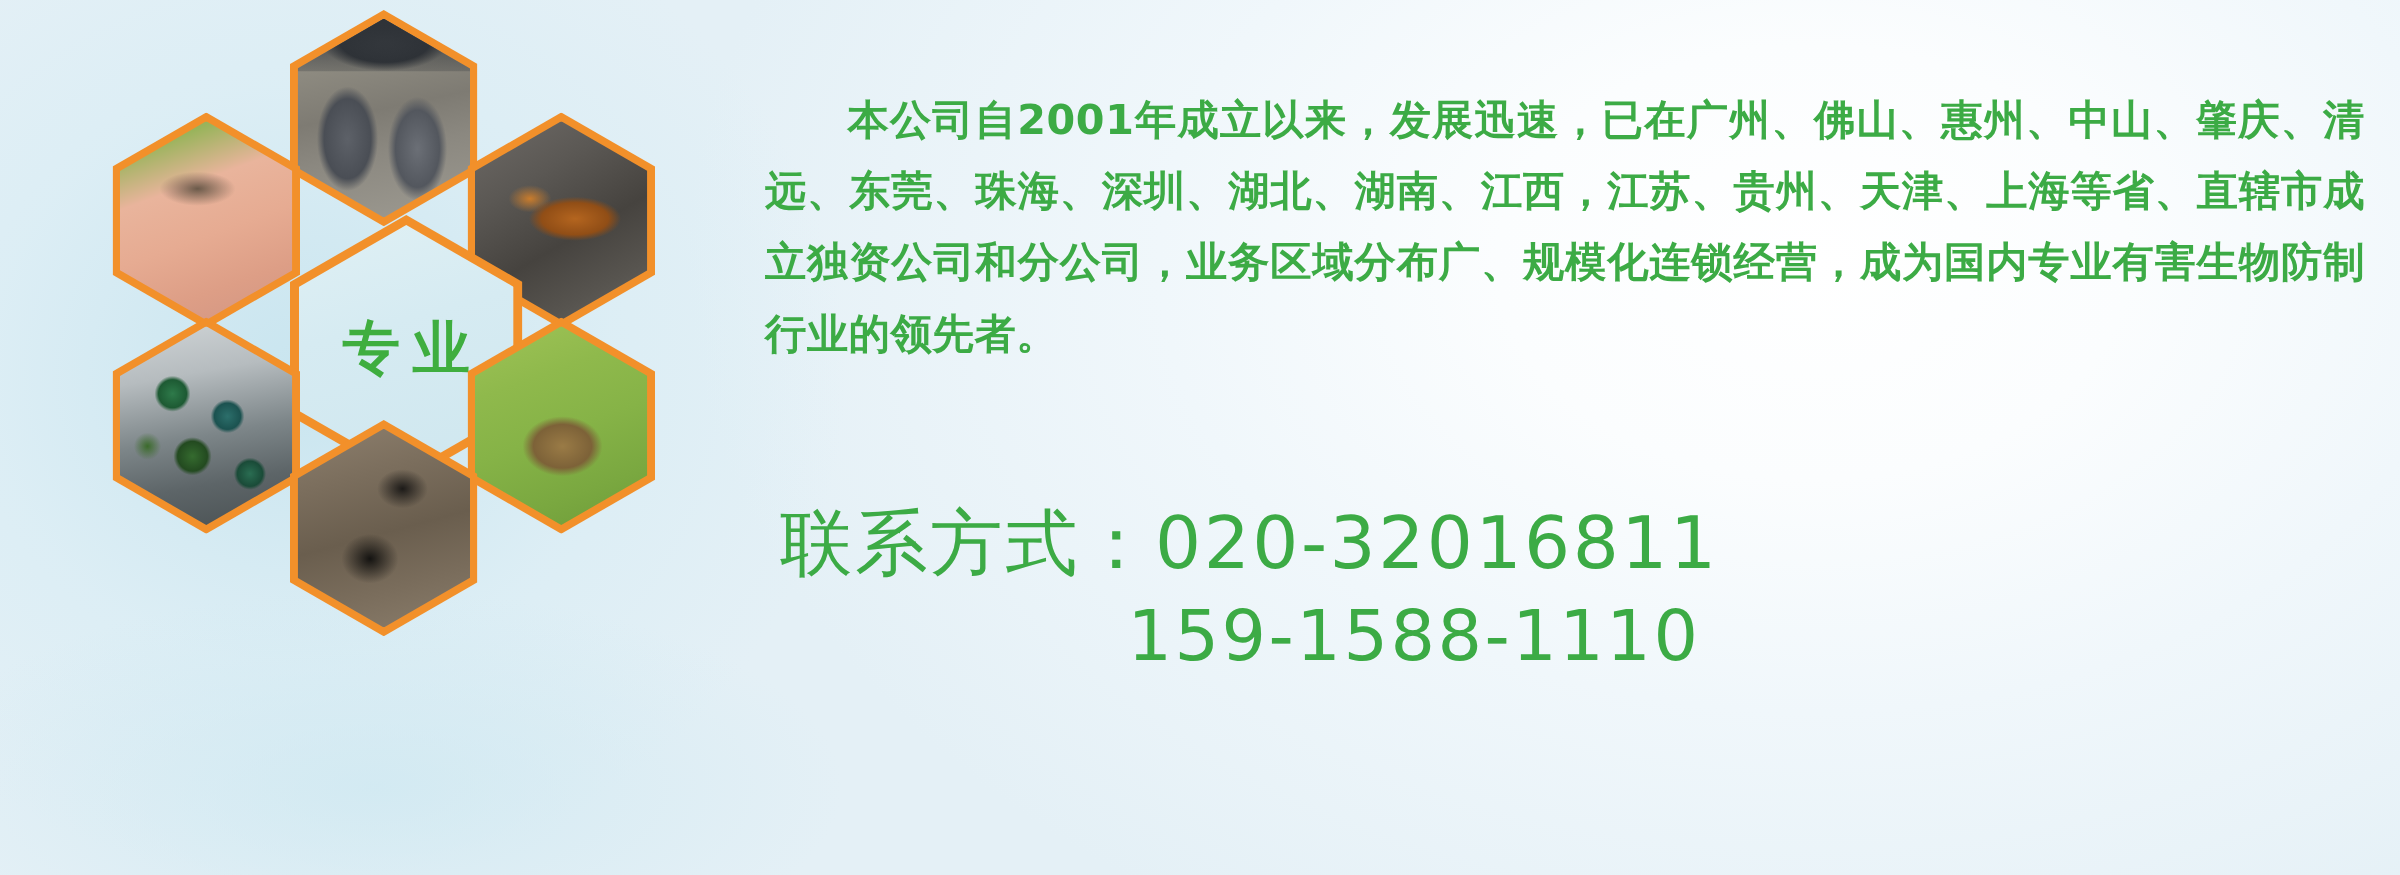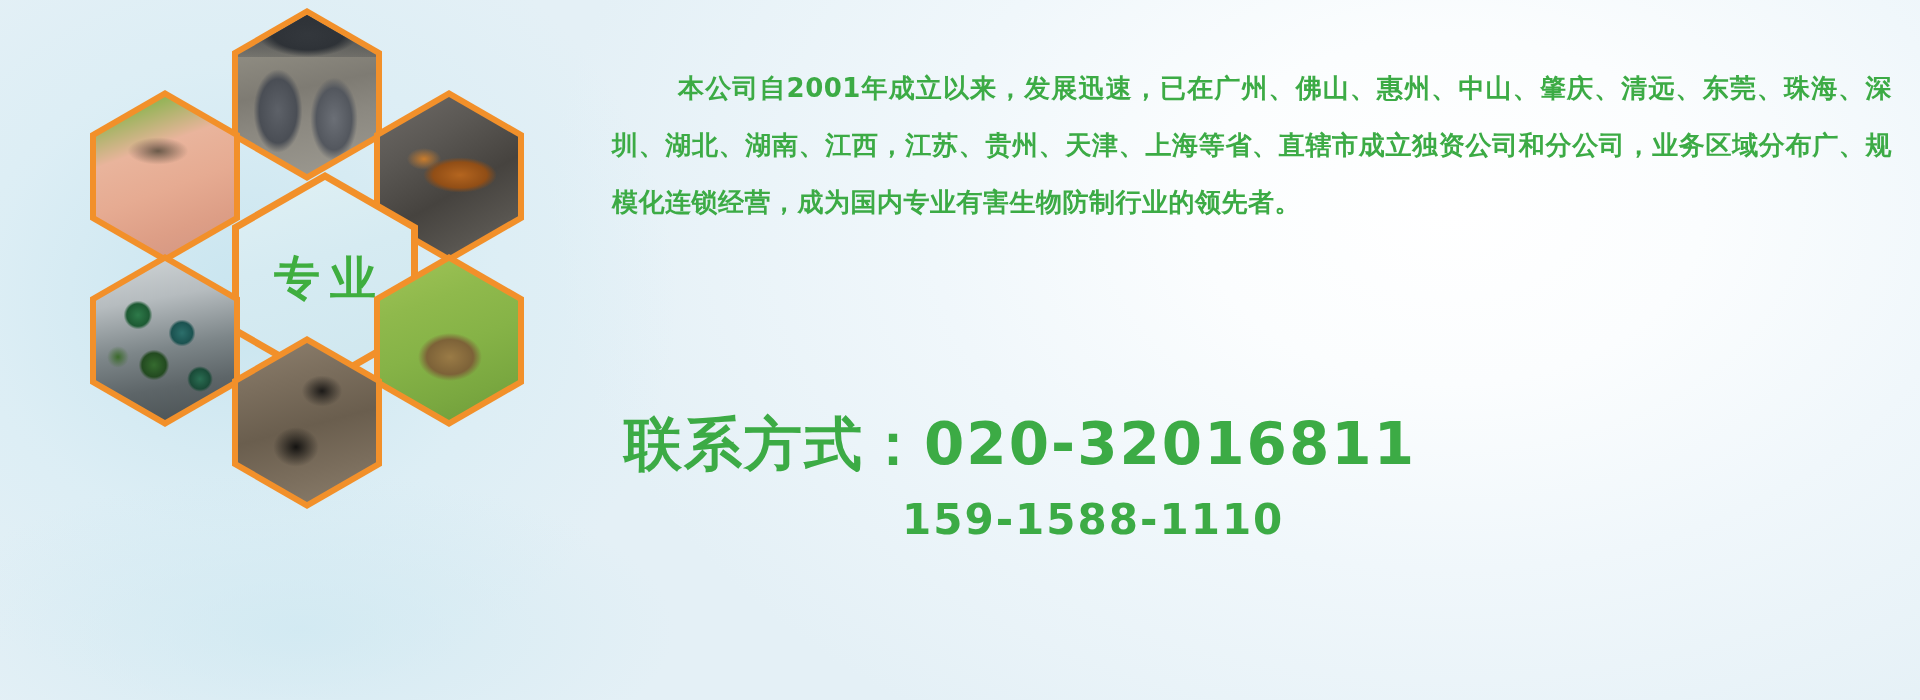--- a/index.html
+++ b/index.html
@@ -106,33 +106,32 @@
     color:#3fae3f;font-weight:700;font-size:46px;letter-spacing:10px;
     text-indent:10px;line-height:1.12;
     font-family:"DejaVu Sans","Liberation Sans",sans-serif;
   }
 
   
   .copy{
     position:absolute;left:612px;top:34px;width:1280px;
   }
   .paragraph{
-    color:#3cab45;font-size:26px;line-height:57px;font-weight:700;
+    color:#3cab45;font-size:33px;line-height:57px;font-weight:700;
     letter-spacing:.5px;text-indent:66px;
     font-family:"DejaVu Sans","Liberation Sans",sans-serif;
     text-align:justify;
   }
   .contact{
     position:absolute;left:612px;top:396px;width:1300px;
-    color:#3cab45;font-weight:700;
+    color:#3cab45;font-weight:400;
     font-family:"DejaVu Sans","Liberation Sans",sans-serif;
-    margin-top:10px;
   }
   .contact-line1{font-size:58px;line-height:76px;letter-spacing:2px;padding-left:12px;}
-  .contact-line2{font-size:42px;line-height:76px;letter-spacing:2px;padding-left:290px;}
+  .contact-line2{font-size:56px;line-height:76px;letter-spacing:2px;padding-left:290px;}
 </style>
 </head>
 <body>
 
 <div class="banner">
   <div class="bg-wash"></div>
   <div class="bg-wash2"></div>
 
   <div class="honeycomb">
 

